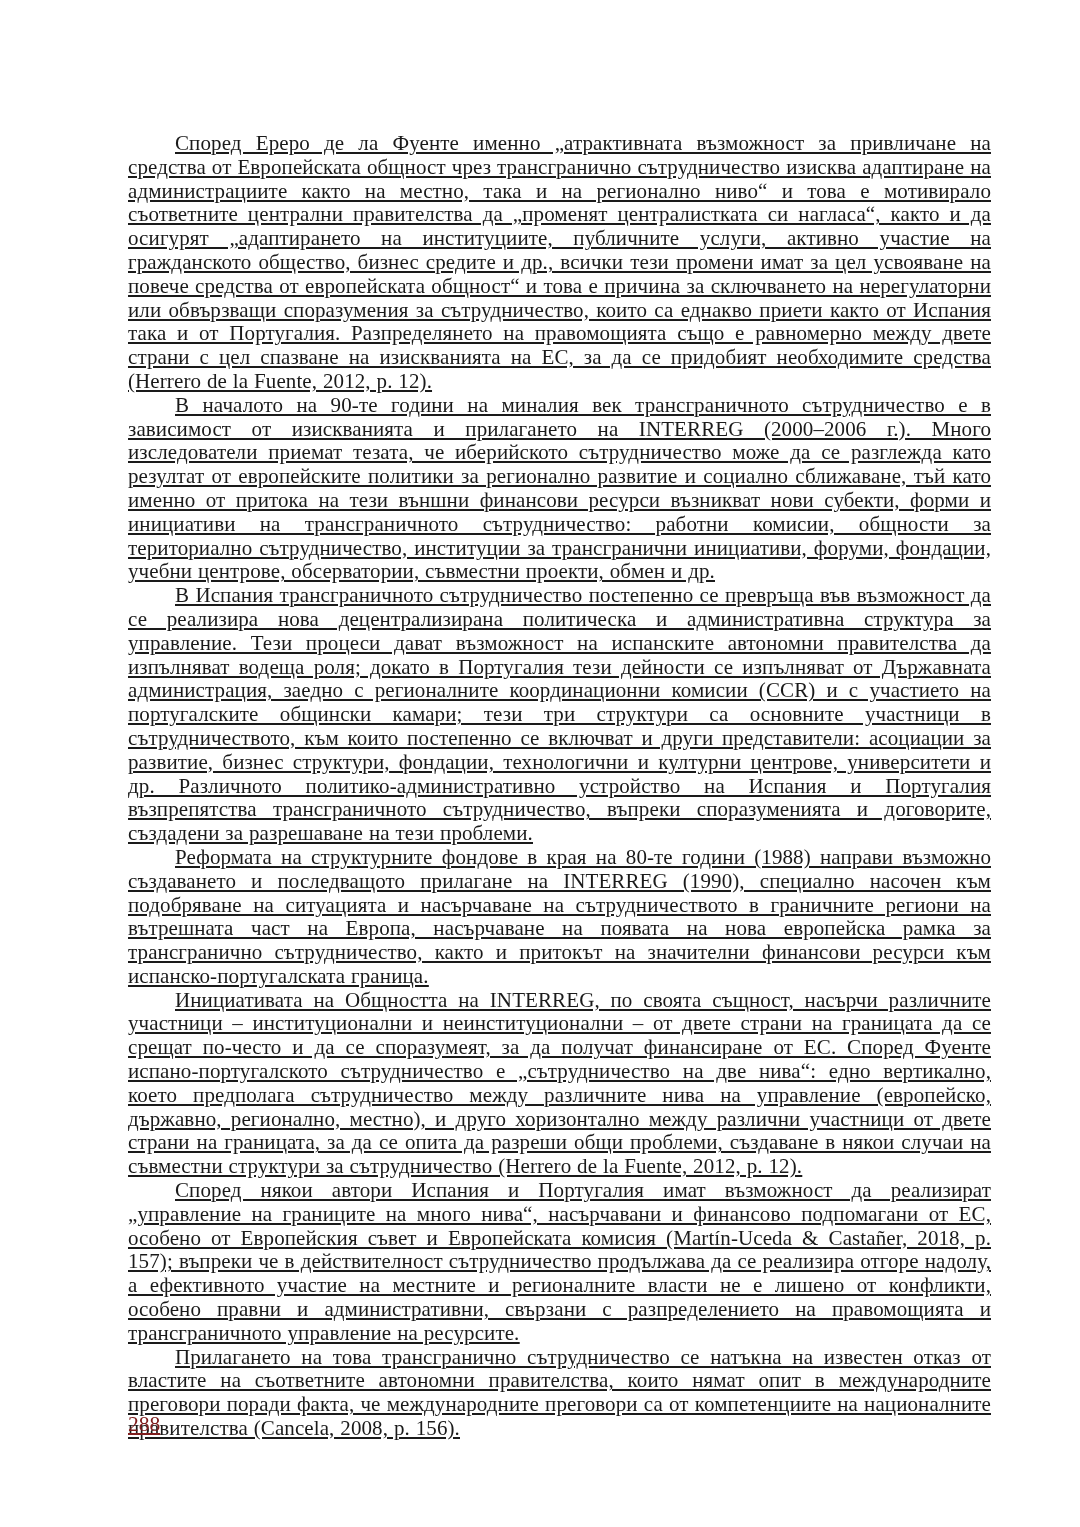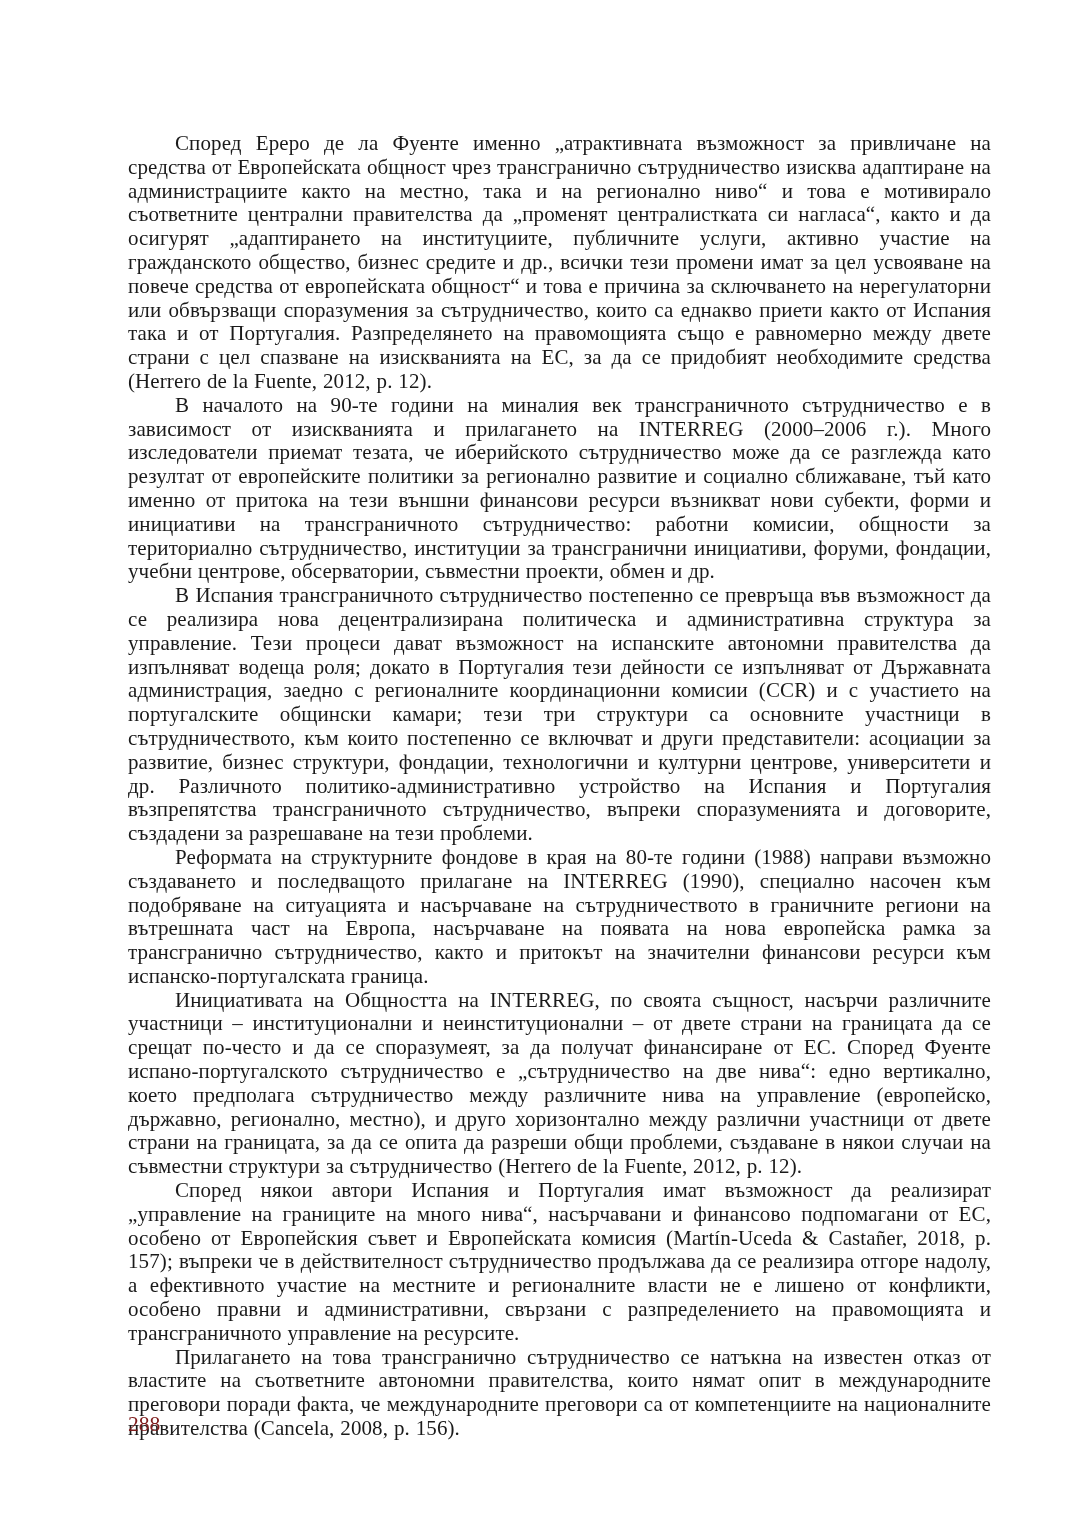--- a/index.html
+++ b/index.html
@@ -1,15 +1,15 @@
 <!DOCTYPE html>
 <html><head>
 <meta charset="utf-8">
 <style>
-  * { box-sizing: border-box; }
+  * { box-sizing: border-box; text-decoration: underline; }
   html, body { margin: 0; padding: 0; }
   body {
     width: 1080px;
     height: 1527px;
     background: #ffffff;
     position: relative;
     font-family: "Liberation Serif", serif;
     color: #1a1a1a;
     overflow: hidden;
   }

